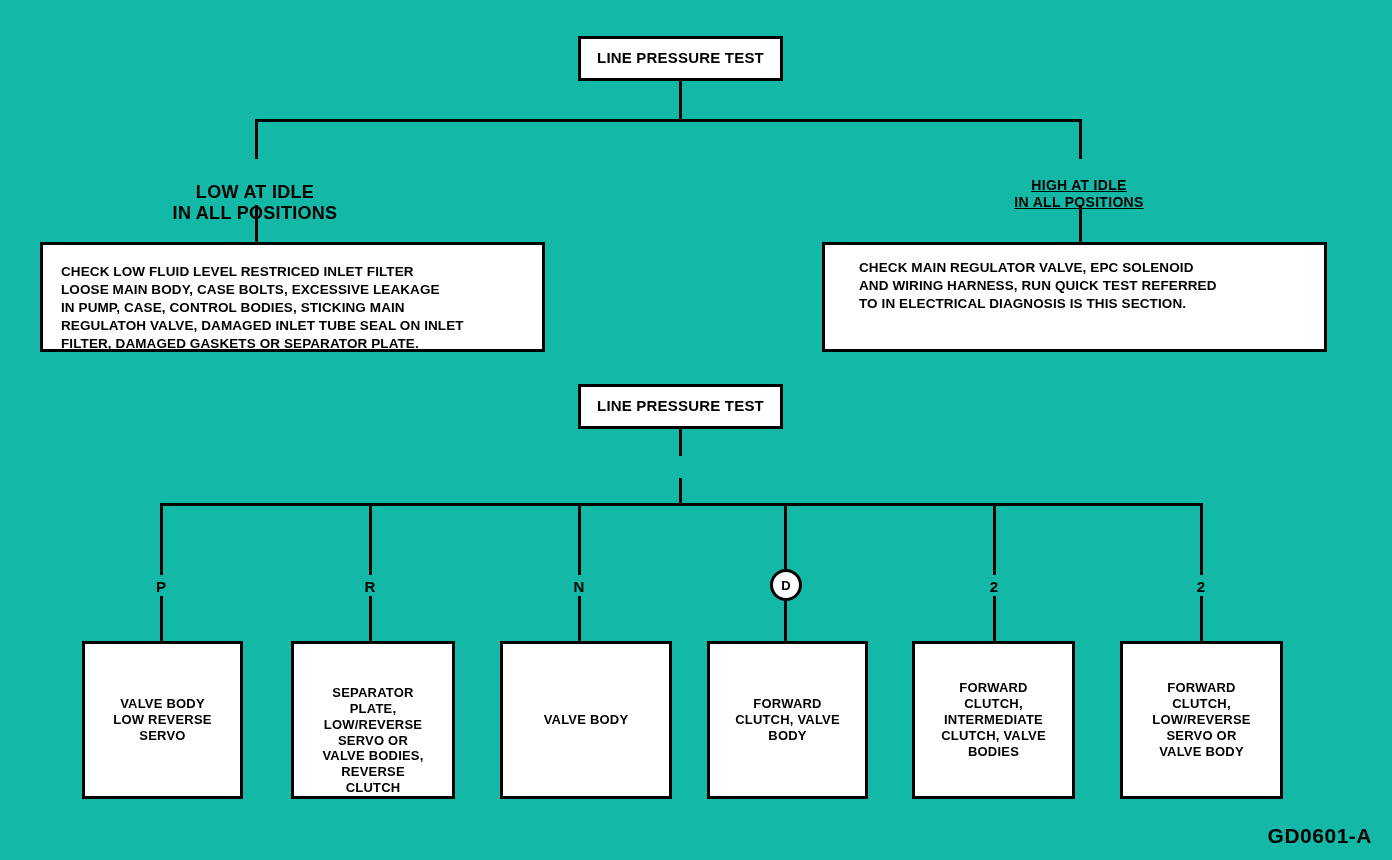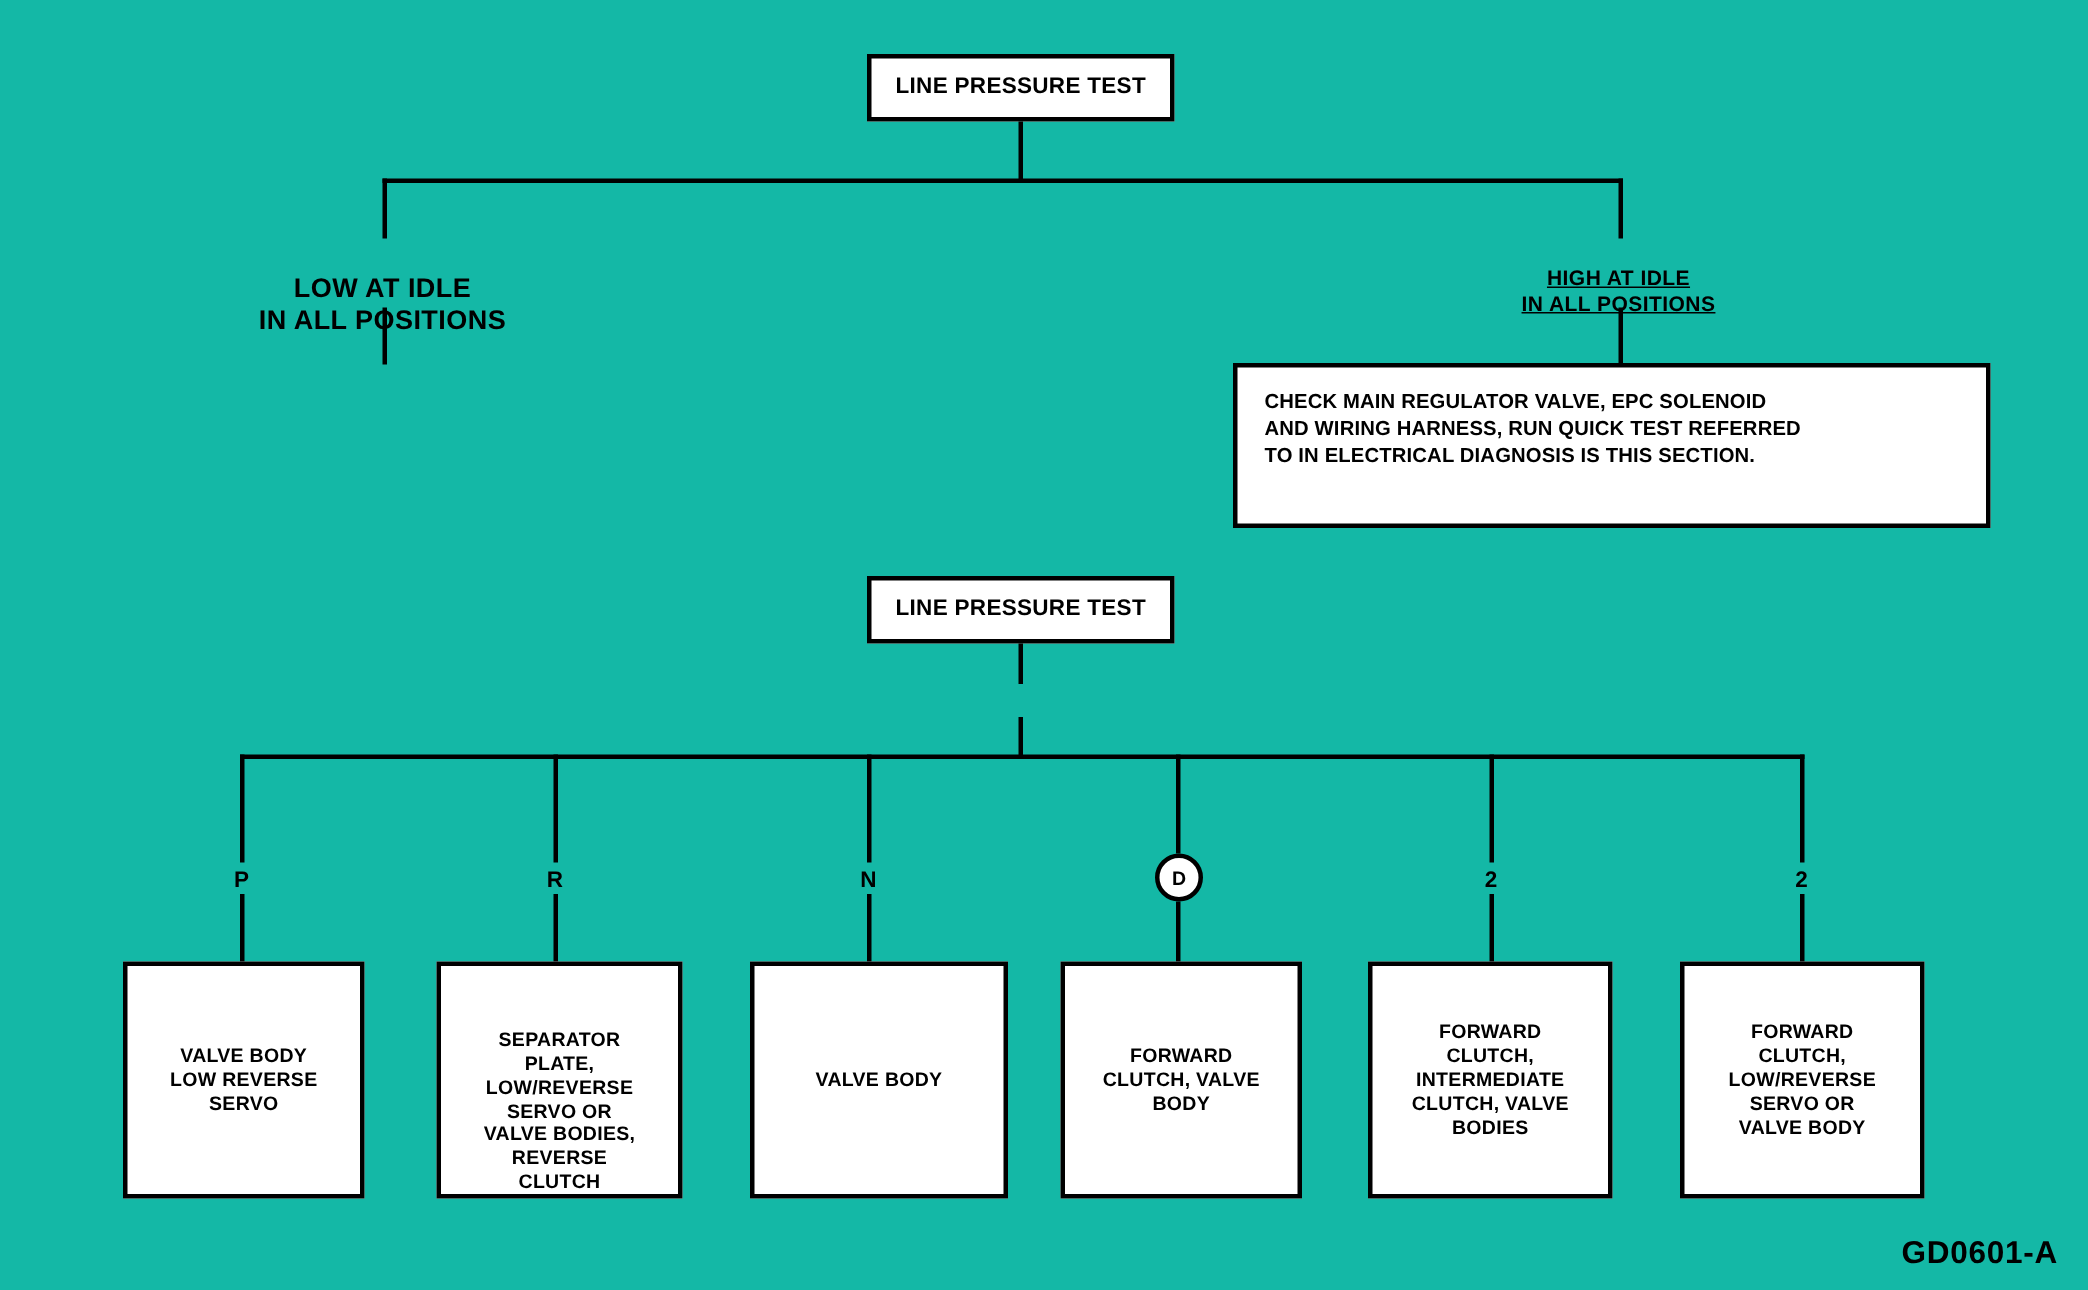--- a/index.html
+++ b/index.html
@@ -84,21 +84,21 @@
   .detail-text {
     text-align: left;
     padding-left: 18px;
     font-size: 13.5px;
     line-height: 1.33;
     font-weight: bold;
     white-space: pre-line;
     letter-spacing: 0.1px;
   }
   #left-detail-box  .detail-text { padding-top: 4px; }
-  #right-detail-box .detail-text { padding-top: 0px; align-self: flex-start; margin-top: 14px; }
+  #right-detail-box .detail-text { padding-top: 0px; align-self: flex-start; margin-top: 14px; margin-left: 16px; }
   #left-detail-box { align-items: flex-start; padding-top: 14px; }
 
   .leaf-box { height: 158px; top: 641px; font-size: 13px; }
 
   #ref-code {
     position: absolute;
     right: 20px;
     bottom: 12px;
     font-size: 21px;
     font-weight: bold;
@@ -127,20 +127,27 @@
 IN ALL POSITIONS</span>
   </div>
   <div class="edge-label" style="left:979px; top:160px; width:200px; font-size:14px;text-decoration:underline;">
     <span>HIGH AT IDLE
 IN ALL POSITIONS</span>
   </div>
 
   <div class="vline" style="left:255px; top:205px; height:38px;"></div>
   <div class="vline" style="left:1079px; top:205px; height:38px;"></div>
 
+  <div class="box" id="left-detail-box">
+    <span class="detail-text">CHECK LOW FLUID LEVEL RESTRICED INLET FILTER
+LOOSE MAIN BODY, CASE BOLTS, EXCESSIVE LEAKAGE
+IN PUMP, CASE, CONTROL BODIES, STICKING MAIN
+REGULATOH VALVE, DAMAGED INLET TUBE SEAL ON INLET
+FILTER, DAMAGED GASKETS OR SEPARATOR PLATE.</span>
+  </div>
   <div class="box" id="right-detail-box">
     <span class="detail-text">CHECK MAIN REGULATOR VALVE, EPC SOLENOID
 AND WIRING HARNESS, RUN QUICK TEST REFERRED
 TO IN ELECTRICAL DIAGNOSIS IS THIS SECTION.</span>
   </div>
 
   <div class="box" id="mid-node">
     <span class="box-text">LINE PRESSURE TEST</span>
   </div>
 

